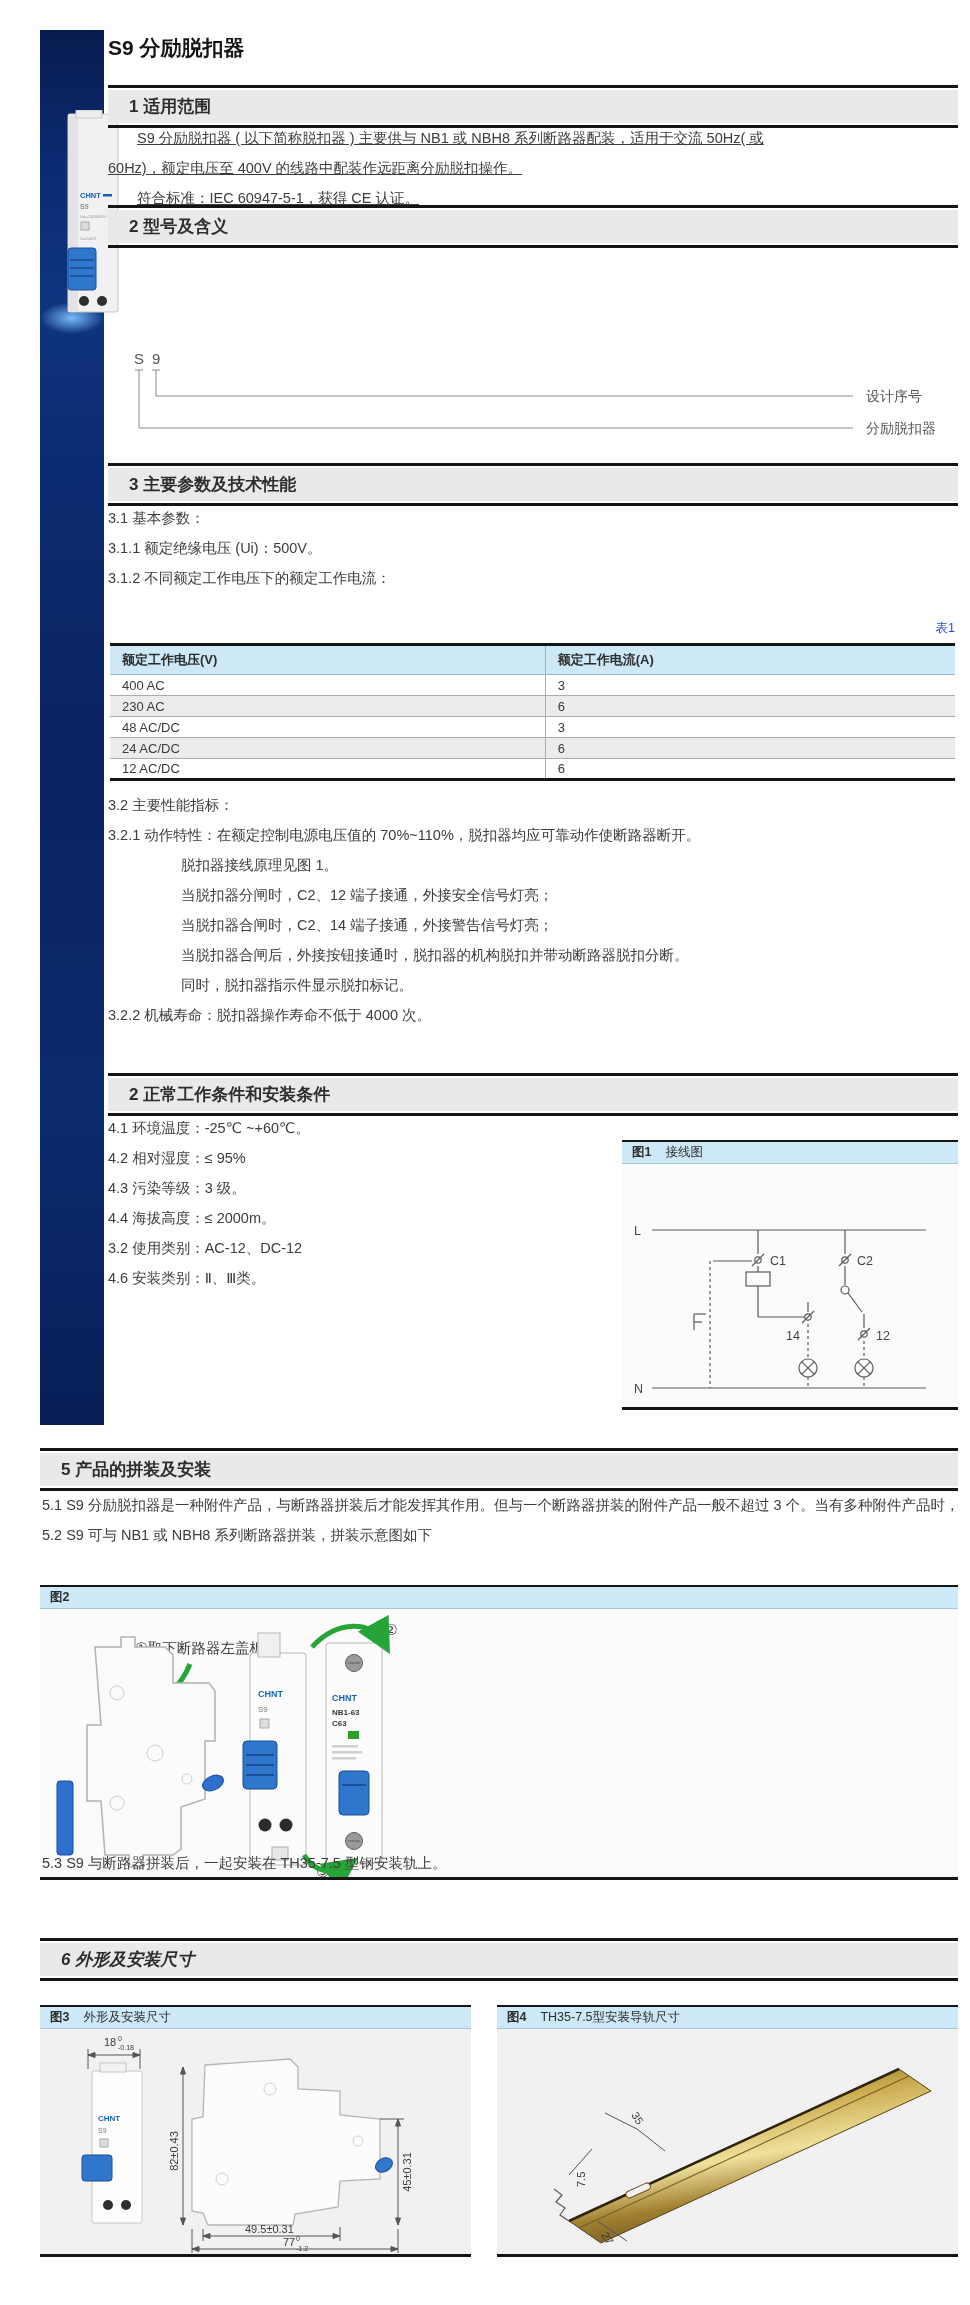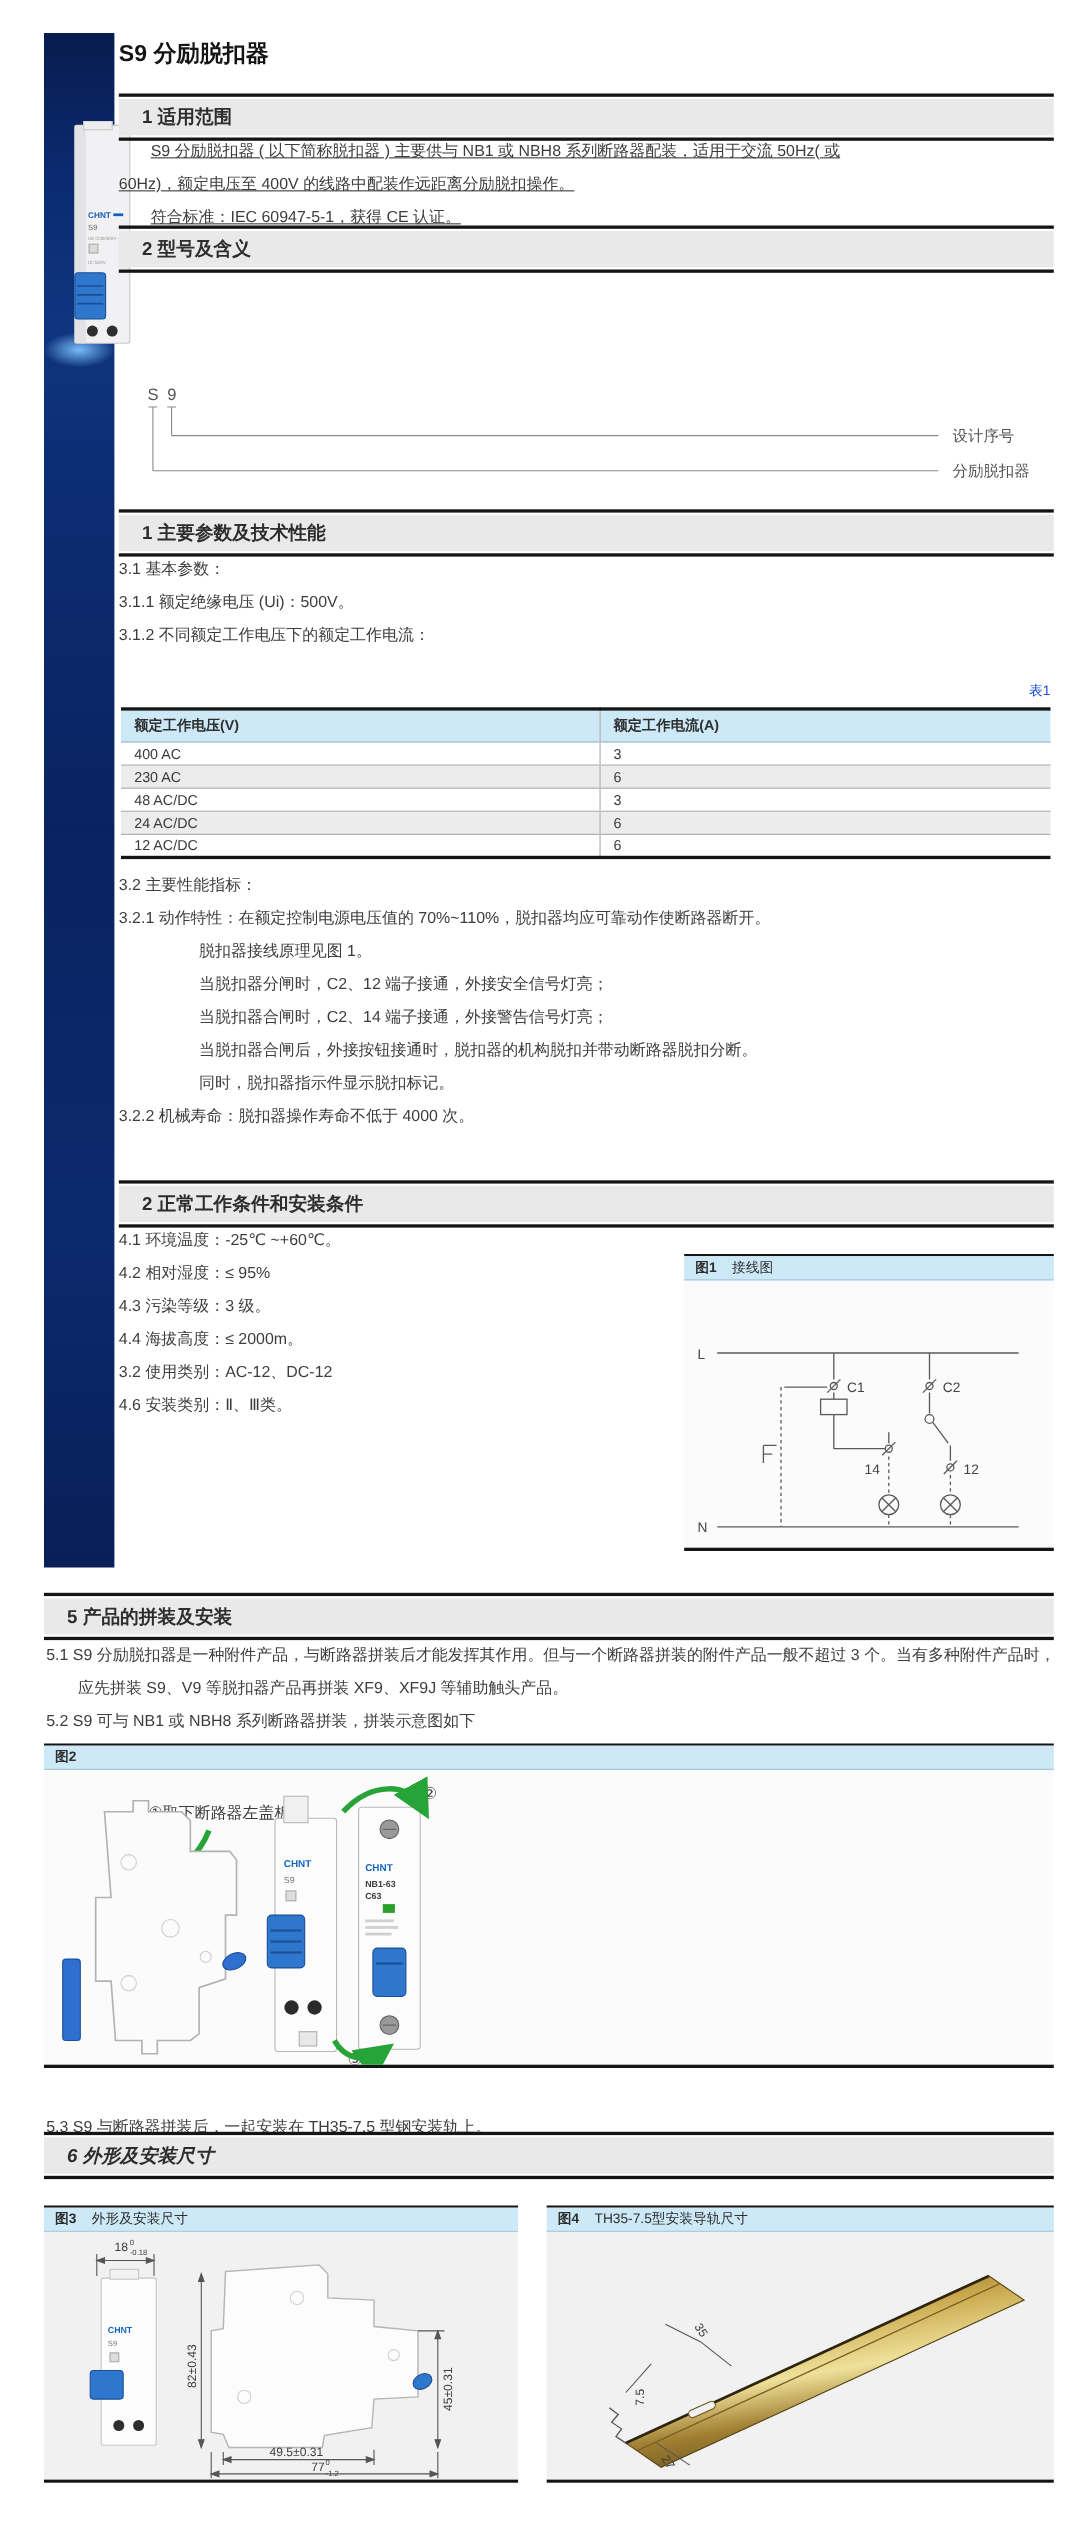--- a/index.html
+++ b/index.html
@@ -78,21 +78,21 @@
     <line x1="44" y1="32" x2="52" y2="32" stroke="#8a8a8a"></line>
     <line x1="31" y1="32" x2="31" y2="90" stroke="#8a8a8a"></line>
     <line x1="48" y1="32" x2="48" y2="58" stroke="#8a8a8a"></line>
     <line x1="48" y1="58" x2="745" y2="58" stroke="#8a8a8a"></line>
     <line x1="31" y1="90" x2="745" y2="90" stroke="#8a8a8a"></line>
     <text x="758" y="63" font-size="14" fill="#555">设计序号</text>
     <text x="758" y="95" font-size="14" fill="#555">分励脱扣器</text>
   </svg>
 
   <div class="abs hbar" style="left:108px;top:463px;width:850px;">
-    <div class="hbar-in">1 主要参数及技术性能</div>
+    <div class="hbar-in">3 主要参数及技术性能</div>
   </div>
   <div class="abs" style="left:108px;top:503px;width:850px;">
     <div class="line">3.1 基本参数：</div>
     <div class="line">3.1.1 额定绝缘电压 (Ui)：500V。</div>
     <div class="line">3.1.2 不同额定工作电压下的额定工作电流：</div>
   </div>
   <div class="abs tcap" style="left:110px;top:620px;width:845px;">表1</div>
   <table class="ptable abs" style="left:110px;top:643px;">
     <thead>
       <tr>
@@ -215,21 +215,20 @@
         <text x="254" y="176">12</text>
       </g>
     </svg>
   </div>
 
   <div class="abs hbar" style="left:40px;top:1448px;width:918px;">
     <div class="hbar-in">5 产品的拼装及安装</div>
   </div>
   <div class="abs" style="left:42px;top:1490px;width:916px;">
     <div class="line">5.1 S9 分励脱扣器是一种附件产品，与断路器拼装后才能发挥其作用。但与一个断路器拼装的附件产品一般不超过 3 个。当有多种附件产品时，</div>
-    <div class="line indent">应先拼装 S9、V9 等脱扣器产品再拼装 XF9、XF9J 等辅助触头产品。</div>
     <div class="line">5.2 S9 可与 NB1 或 NBH8 系列断路器拼装，拼装示意图如下</div>
   </div>
 
   <div class="abs figpanel" style="left:40px;top:1585px;width:918px;">
     <div class="fighead">
       <span class="ftag">图2</span>
     </div>
     <svg width="918" height="268" viewBox="0 0 918 268">
       <defs>
         <marker id="garrow" markerWidth="7" markerHeight="7" refX="4.5" refY="3.5" orient="auto">
@@ -287,21 +286,21 @@
 
         <text x="134" y="16" font-size="15" fill="#444">②</text>
         <path d="M62,28 C88,0 122,2 134,24" stroke="#27a437" stroke-width="5" fill="none" marker-end="url(#garrow)"></path>
 
         <text x="66" y="258" font-size="15" fill="#444">③</text>
         <path d="M54,236 C64,254 84,256 98,246" stroke="#27a437" stroke-width="5" fill="none" marker-end="url(#garrow)"></path>
       </g>
     </svg>
   </div>
 
-  <div class="abs line" style="left:42px;top:1919px;width:916px;">5.3  S9 与断路器拼装后，一起安装在 TH35-7.5 型钢安装轨上。</div>
+  <div class="abs line" style="left:42px;top:1848px;width:916px;">5.3  S9 与断路器拼装后，一起安装在 TH35-7.5 型钢安装轨上。</div>
 
   <div class="abs hbar" style="left:40px;top:1938px;width:918px;font-style:italic;">
     <div class="hbar-in">6 外形及安装尺寸</div>
   </div>
 
   <div class="abs figpanel" style="left:40px;top:2005px;width:431px;">
     <div class="fighead">
       <span class="ftag">图3</span><span>外形及安装尺寸</span>
     </div>
     <svg width="431" height="225" viewBox="0 0 431 225" style="background:#f1f1f1">

